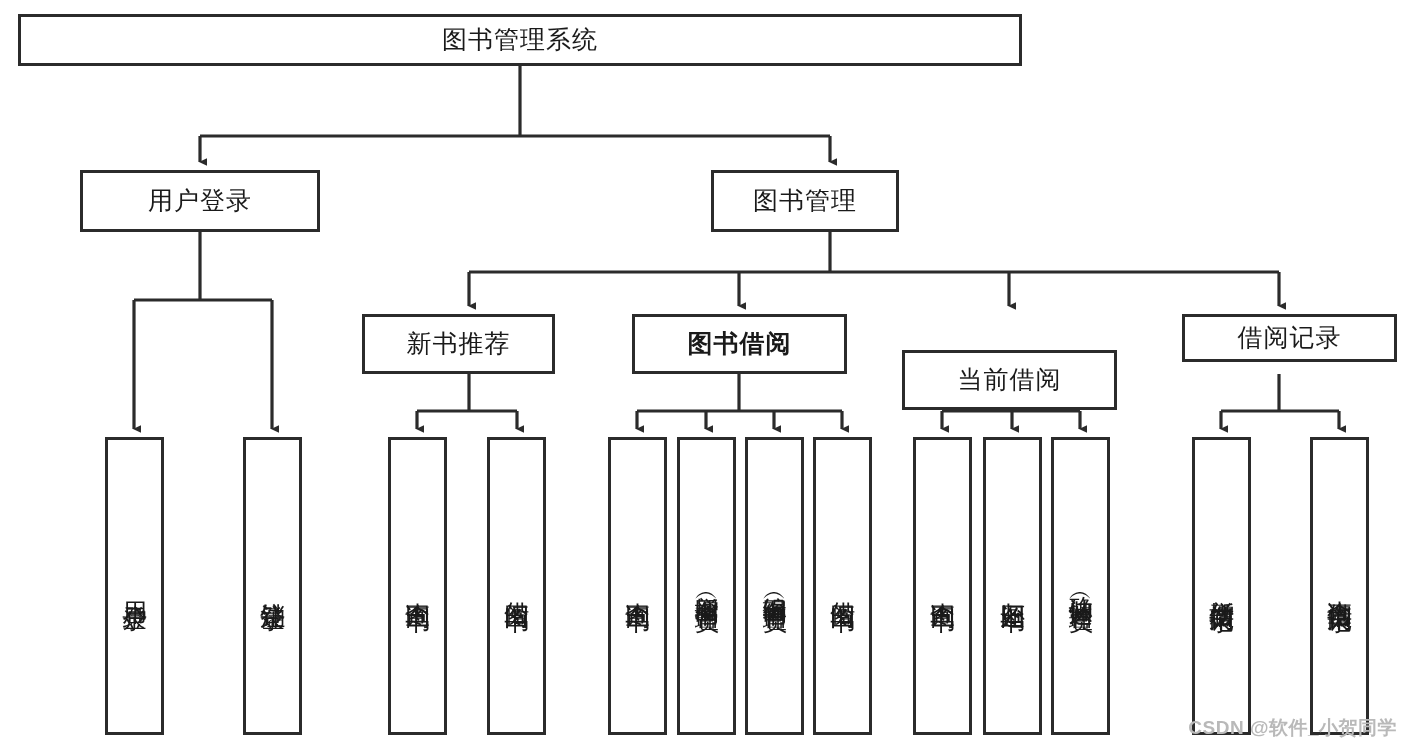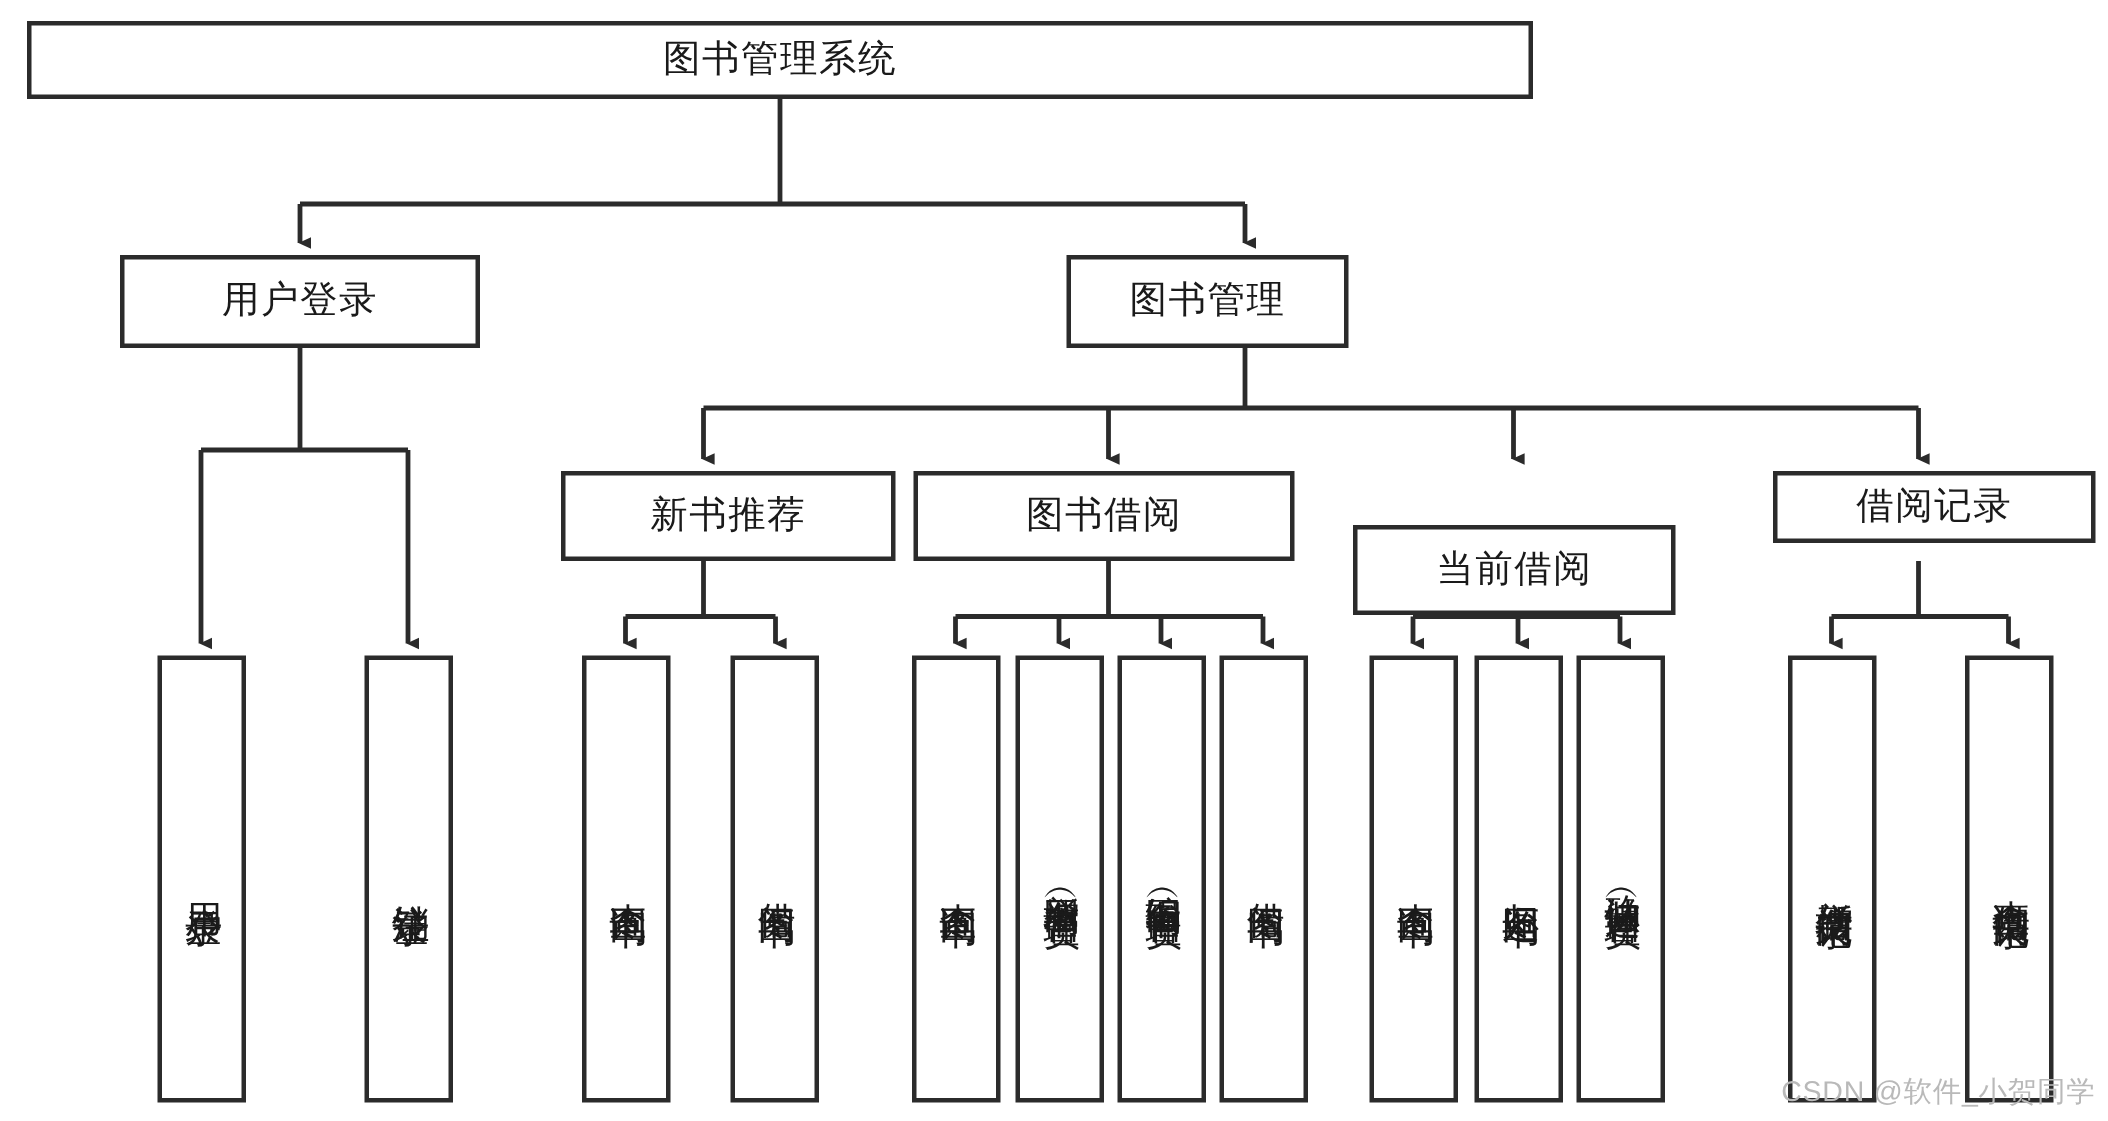--- a/index.html
+++ b/index.html
@@ -63,20 +63,21 @@
   }
   #watermark {
     position: absolute;
     right: 8px;
     bottom: 6px;
     font-size: 19px;
     color: #b9b9b9;
     letter-spacing: 0.5px;
     white-space: nowrap;
     user-select: none;
+    font-weight: bold;
   }
 </style>
 </head>
 <body>
 
 <div id="diagram-root">
 
   <svg id="edge-layer" viewBox="0 0 1405 747" xmlns="http://www.w3.org/2000/svg">
     <defs>
       <marker id="arrowhead" markerWidth="9" markerHeight="9" refX="4.5" refY="7.4" orient="auto" markerUnits="userSpaceOnUse">
@@ -131,24 +132,24 @@
     <span>图书管理系统</span>
   </div>
 
   <div class="node horiz" style="left:80px; top:170px; width:240px; height:62px;">
     <span>用户登录</span>
   </div>
   <div class="node horiz" style="left:711px; top:170px; width:188px; height:62px;">
     <span>图书管理</span>
   </div>
 
-  <div class="node horiz" style="left:362px; top:314px; width:223px; height:60px;margin-left:12px;">
+  <div class="node horiz" style="left:362px; top:314px; width:193px; height:60px;">
     <span>新书推荐</span>
   </div>
-  <div class="node horiz" style="left:609px; top:314px; width:254px; height:60px;">
+  <div class="node horiz" style="left:632px; top:314px; width:215px; height:60px;font-weight:bold;">
     <span>图书借阅</span>
   </div>
   <div class="node horiz" style="left:902px; top:314px; width:215px; height:60px;margin-top:36px;">
     <span>当前借阅</span>
   </div>
   <div class="node horiz" style="left:1182px; top:314px; width:215px; height:48px;">
     <span>借阅记录</span>
   </div>
 
   <div class="node vert" style="left:105px; top:437px; width:59px; height:298px;">

